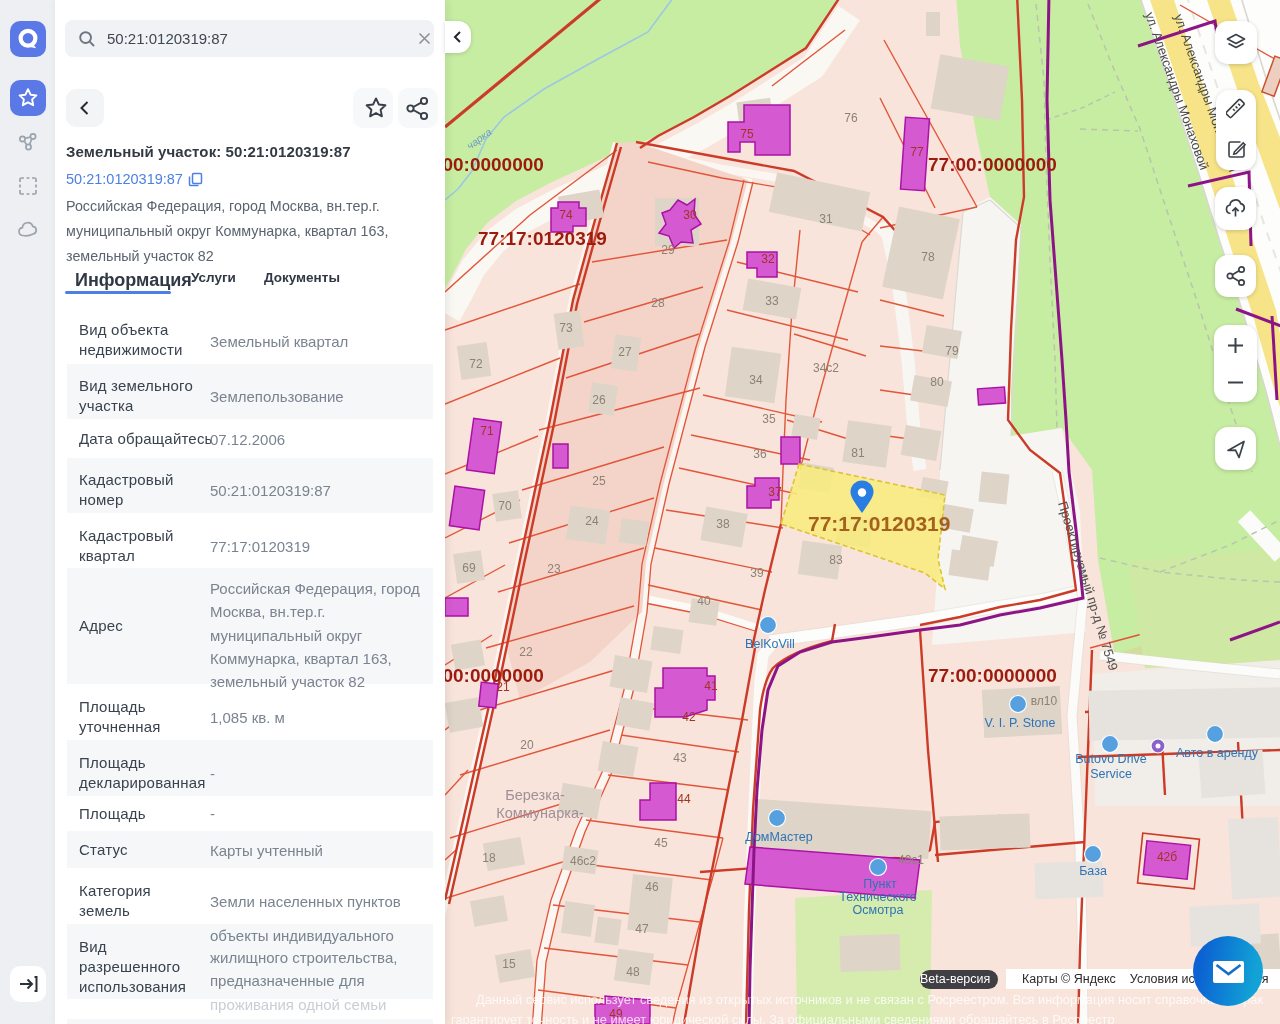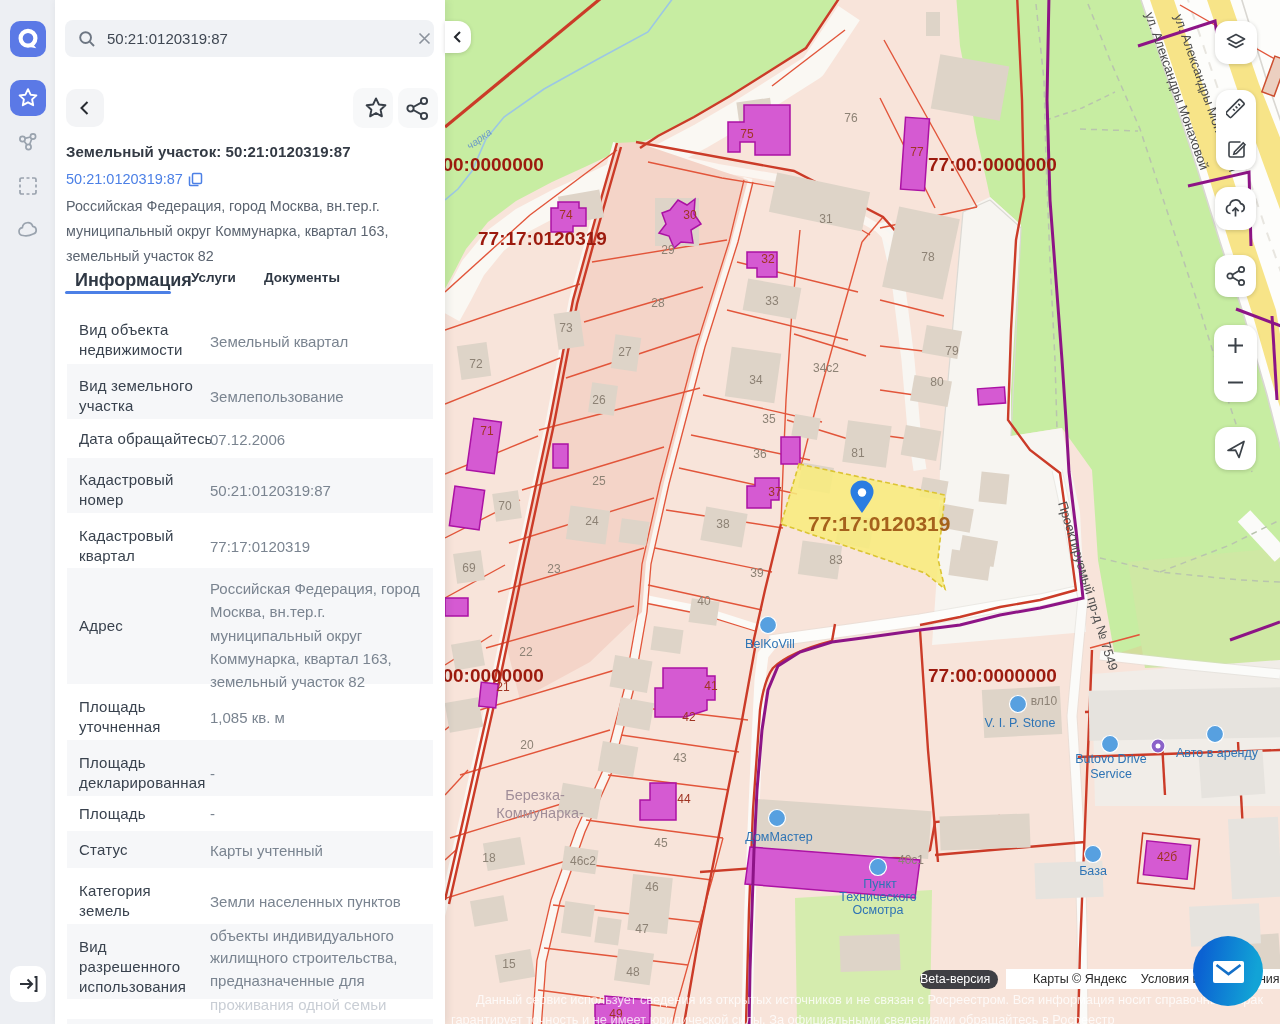--- a/index.html
+++ b/index.html
@@ -481,21 +481,21 @@
  <div class="ctrl" style="left:1215px;top:427px;width:41px;height:43px;">
   <svg style="position:absolute;left:10px;top:11px;" width="22" height="22" viewBox="0 0 22 22" fill="none" stroke="#3b4148" stroke-width="1.7" stroke-linejoin="round">
           <path d="M3 12.5 L19 3.5 L14 19.5 L10.5 12.2 Z"></path>
         </svg>
  </div>
  <div style="position:absolute;left:451px;top:990px;width:829px;color:rgba(255,255,255,.78);font-size:12.8px;line-height:20px;white-space:nowrap;overflow:hidden;">
   <div style="padding-left:25px;">Данный сервис использует сведения из открытых источников и не связан с Росреестром. Вся информация носит справочный харак</div>
   <div>гарантирует точность и не имеет юридической силы. За официальными сведениями обращайтесь в Росреестр</div>
  </div>
  <div style="position:absolute;left:920px;top:970px;width:78px;height:19px;background:#3f3f44;border-radius:10px;color:#fff;font-size:12.5px;line-height:19px;">Beta-версия</div>
- <div style="position:absolute;left:1006px;top:969px;width:274px;height:20px;background:#fff;font-size:12.5px;color:#2b2b2b;line-height:20px;"><span style="margin-left:27px;">Карты © Яндекс</span><span style="margin-left:14px;">Условия использования</span></div>
+ <div style="position:absolute;left:1006px;top:969px;width:274px;height:20px;background:#fff;font-size:12.5px;color:#2b2b2b;line-height:20px;"><span style="margin-left:16px;">Карты © Яндекс</span><span style="margin-left:14px;">Условия использования</span></div>
  <div style="position:absolute;left:1193px;top:936px;width:70px;height:70px;border-radius:50%;background:linear-gradient(100deg,#0b62d2 15%,#12a3d6 85%);">
   <svg style="position:absolute;left:20px;top:25px;" width="31" height="22" viewBox="0 0 31 22">
           <rect x="0" y="0" width="31" height="22" rx="2" fill="#fff"></rect>
           <path d="M3.5 4 L15.5 13 L27.5 4" fill="none" stroke="#1470c8" stroke-width="2.6"></path>
         </svg>
  </div>
 </div>
 </div>
 
 </body></html>

